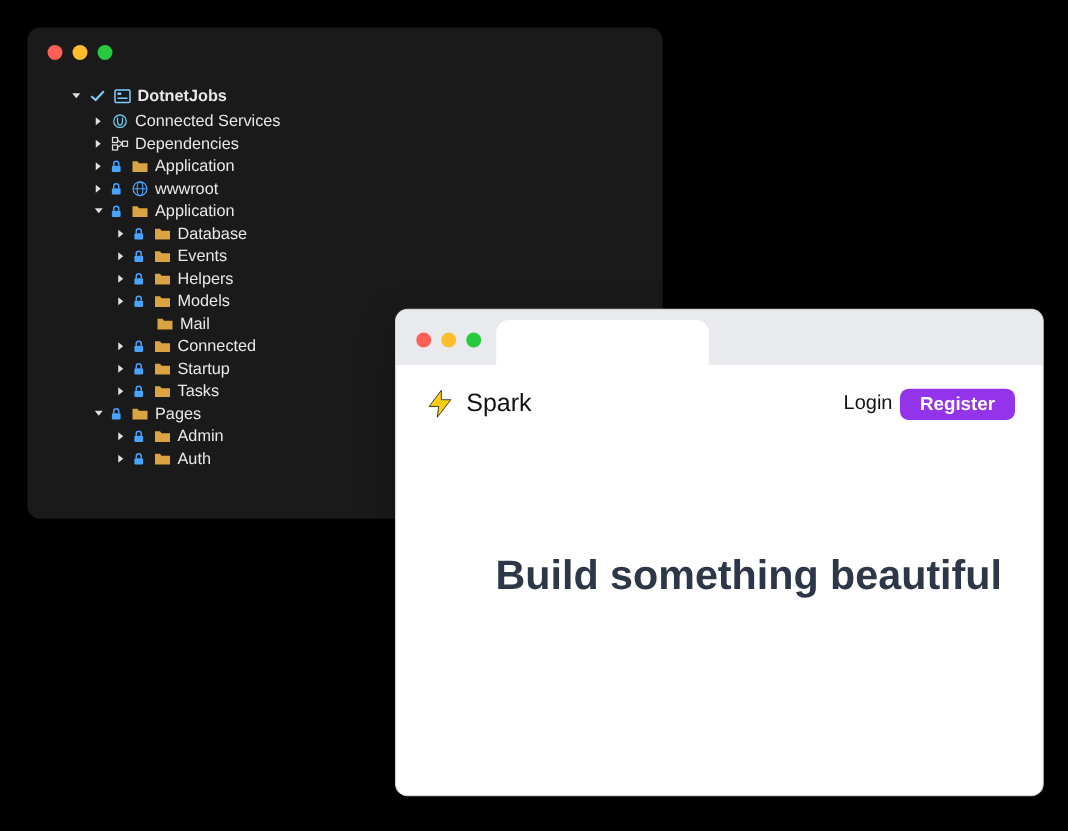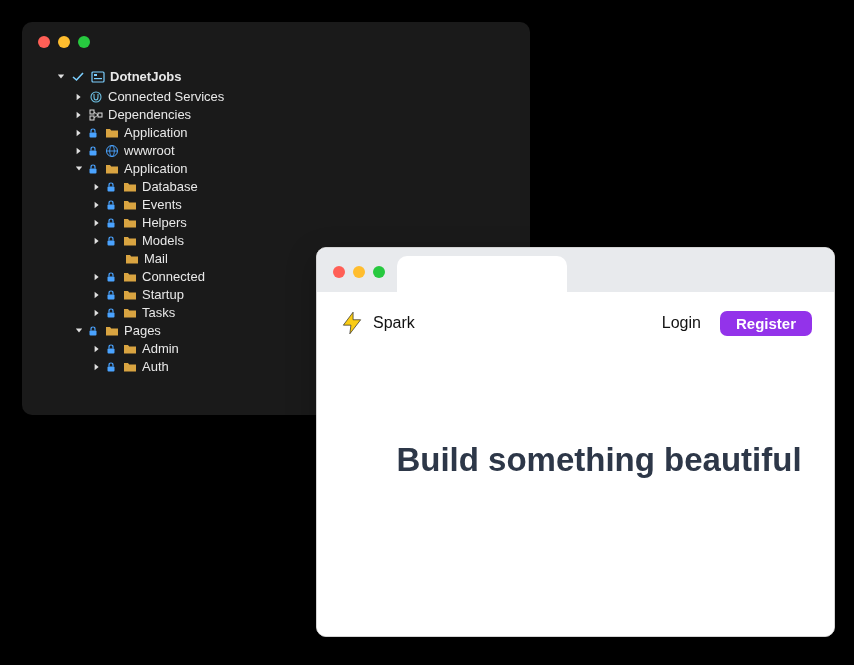--- a/index.html
+++ b/index.html
@@ -96,24 +96,24 @@
     display:flex;
     flex-direction:column;
   }
   .site-header {
     display:flex;
     align-items:center;
     padding: 18px 22px;
   }
   .brand {
     display:flex; align-items:center; gap:8px;
-    font-size:16px; font-weight:500; color:#111;
+    font-size:20px; font-weight:500; color:#111;
   }
   .bolt-icon { width:26px; height:26px; display:inline-flex; }
-  .nav-right { margin-left:auto; display:flex; align-items:center; gap:19px; }
+  .nav-right { margin-left:auto; display:flex; align-items:center; gap:6px; }
   .login-link { font-size:16px; color:#111; font-weight:500; }
   .register-btn {
     background:#9333ea;
     color:#fff;
     font-weight:600;
     font-size:15px;
     padding:4px 16px;
     border-radius:7px;
     border:none;
   }

